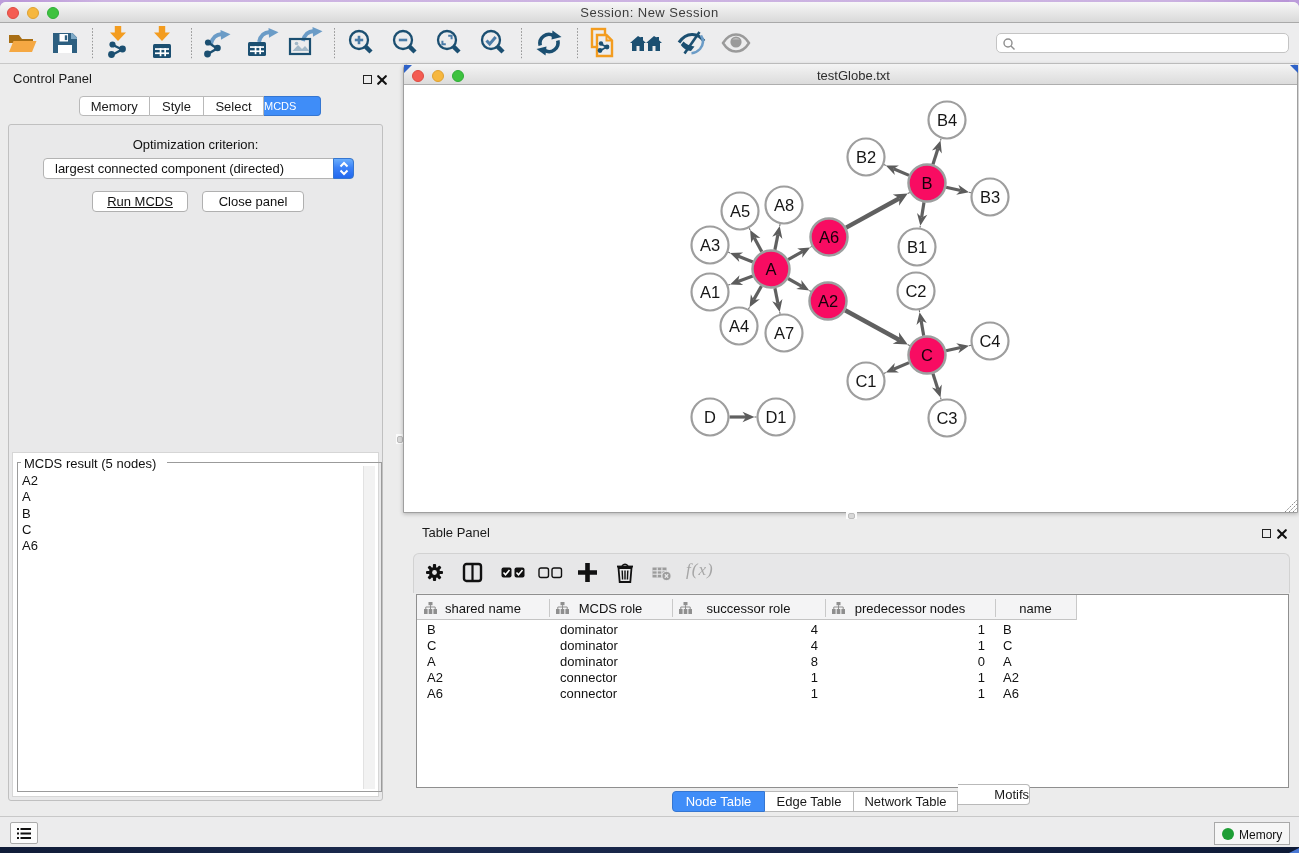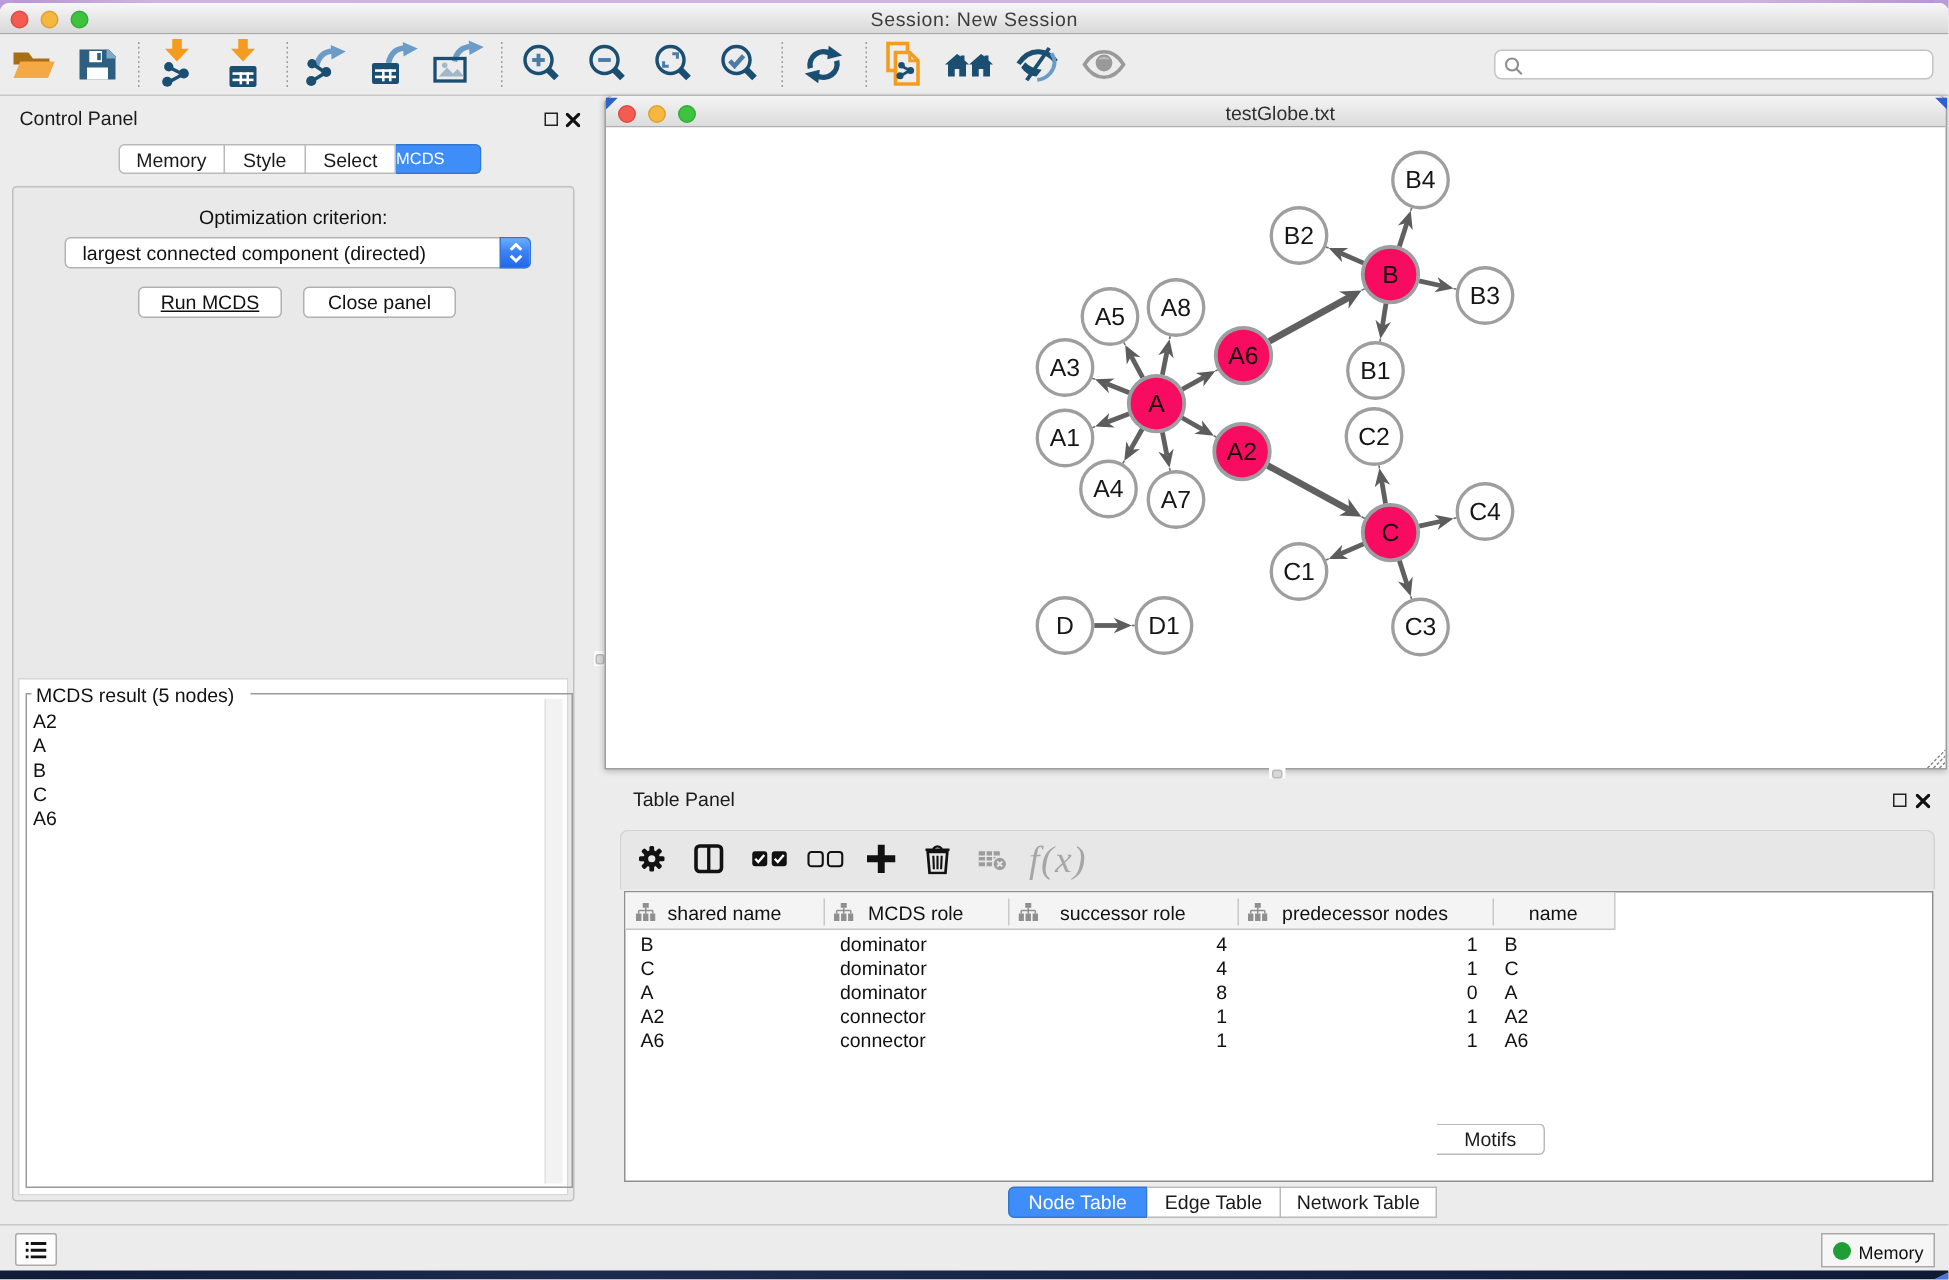--- a/index.html
+++ b/index.html
@@ -381,21 +381,21 @@
     <rect x="0.5" y="1.5" width="14" height="10" fill="#9c9c9c"></rect>
     <g stroke="#e7e7e8" stroke-width="1.1">
       <line x1="0.5" y1="4.8" x2="14.5" y2="4.8"></line>
       <line x1="0.5" y1="8.2" x2="14.5" y2="8.2"></line>
       <line x1="5.2" y1="1.5" x2="5.2" y2="11.5"></line>
       <line x1="9.9" y1="1.5" x2="9.9" y2="11.5"></line>
     </g>
     <circle cx="14.5" cy="10" r="4.6" fill="#9c9c9c" stroke="#e7e7e8" stroke-width="1"></circle>
     <path d="M12.8 8.3 l3.4 3.4 M16.2 8.3 l-3.4 3.4" stroke="#e7e7e8" stroke-width="1.3"></path>
   </svg>
-<div class="abs" style="left:686px;top:560px;font-family:'Liberation Serif',serif;font-style:italic;font-size:25px;color:#a6a6a6;letter-spacing:1px;">f(x)</div>
+<div class="abs" style="left:686px;top:560px;font-family:'Liberation Serif',serif;font-style:italic;font-size:17px;color:#a6a6a6;letter-spacing:1px;">f(x)</div>
 <div class="abs" style="left:416px;top:594px;width:873px;height:194px;background:#fff;border:1px solid #8f8f8f;"></div>
 <div class="abs" style="left:417px;top:595px;width:659px;height:25px;background:#f4f4f5;border-bottom:1px solid #c4c4c4;"></div>
 <div class="abs" style="left:417px;top:601px;width:132px;height:15px;font-size:13px;color:#111;text-align:center;">shared name</div>
 <div class="abs" style="left:549px;top:599px;width:1px;height:18px;background:#c9c9c9;"></div>
 <div class="abs" style="left:549px;top:601px;width:123px;height:15px;font-size:13px;color:#111;text-align:center;">MCDS role</div>
 <div class="abs" style="left:672px;top:599px;width:1px;height:18px;background:#c9c9c9;"></div>
 <div class="abs" style="left:672px;top:601px;width:153px;height:15px;font-size:13px;color:#111;text-align:center;">successor role</div>
 <div class="abs" style="left:825px;top:599px;width:1px;height:18px;background:#c9c9c9;"></div>
 <div class="abs" style="left:825px;top:601px;width:170px;height:15px;font-size:13px;color:#111;text-align:center;">predecessor nodes</div>
 <div class="abs" style="left:995px;top:599px;width:1px;height:18px;background:#c9c9c9;"></div>
@@ -482,21 +482,21 @@
 <div class="abs" style="left:860px;top:670px;width:125px;font-size:13px;color:#111;text-align:right;">1</div>
 <div class="abs" style="left:1003px;top:670px;font-size:13px;color:#111;">A2</div>
 <div class="abs" style="left:427px;top:686px;font-size:13px;color:#111;">A6</div>
 <div class="abs" style="left:560px;top:686px;font-size:13px;color:#111;">connector</div>
 <div class="abs" style="left:700px;top:686px;width:118px;font-size:13px;color:#111;text-align:right;">1</div>
 <div class="abs" style="left:860px;top:686px;width:125px;font-size:13px;color:#111;text-align:right;">1</div>
 <div class="abs" style="left:1003px;top:686px;font-size:13px;color:#111;">A6</div>
 <div class="abs" style="left:672px;top:791px;width:93px;height:21px;background:#3f8df8;color:#fff;border:1px solid #3576d1;border-radius:4px 0 0 4px;font-size:13px;text-align:center;line-height:20px;">Node Table</div>
 <div class="abs" style="left:765px;top:791px;width:89px;height:21px;background:#fff;color:#1a1a1a;border:1px solid #b9b9b9;border-left:none;font-size:13px;text-align:center;line-height:20px;">Edge Table</div>
 <div class="abs" style="left:854px;top:791px;width:104px;height:21px;background:#fff;color:#1a1a1a;border:1px solid #b9b9b9;border-left:none;font-size:13px;text-align:center;line-height:20px;">Network Table</div>
-<div class="abs" style="left:958px;top:749px;width:72px;height:21px;background:#fff;color:#1a1a1a;border:1px solid #b9b9b9;border-left:none;border-radius:0 4px 4px 0;font-size:13px;text-align:center;line-height:20px;">Motifs</div>
+<div class="abs" style="left:958px;top:784px;width:72px;height:21px;background:#fff;color:#1a1a1a;border:1px solid #b9b9b9;border-left:none;border-radius:0 4px 4px 0;font-size:13px;text-align:right;line-height:20px;">Motifs</div>
 <div class="abs" style="left:0;top:816px;width:1299px;height:31px;background:#ececed;border-top:1px solid #c8c8c8;"></div>
 <div class="abs" style="left:10px;top:822px;width:28px;height:22px;background:#fcfcfc;border:1px solid #ababab;border-radius:2px;"></div>
 <svg class="ico" style="left:17px;top:828px;" width="14" height="11" viewBox="0 0 14 11">
     <g fill="#111">
       <rect x="0" y="0" width="2" height="2"></rect>
       <rect x="0" y="4.5" width="2" height="2"></rect>
       <rect x="0" y="9" width="2" height="2"></rect>
       <rect x="3.5" y="0" width="10.5" height="2"></rect>
       <rect x="3.5" y="4.5" width="10.5" height="2"></rect>
       <rect x="3.5" y="9" width="10.5" height="2"></rect>

